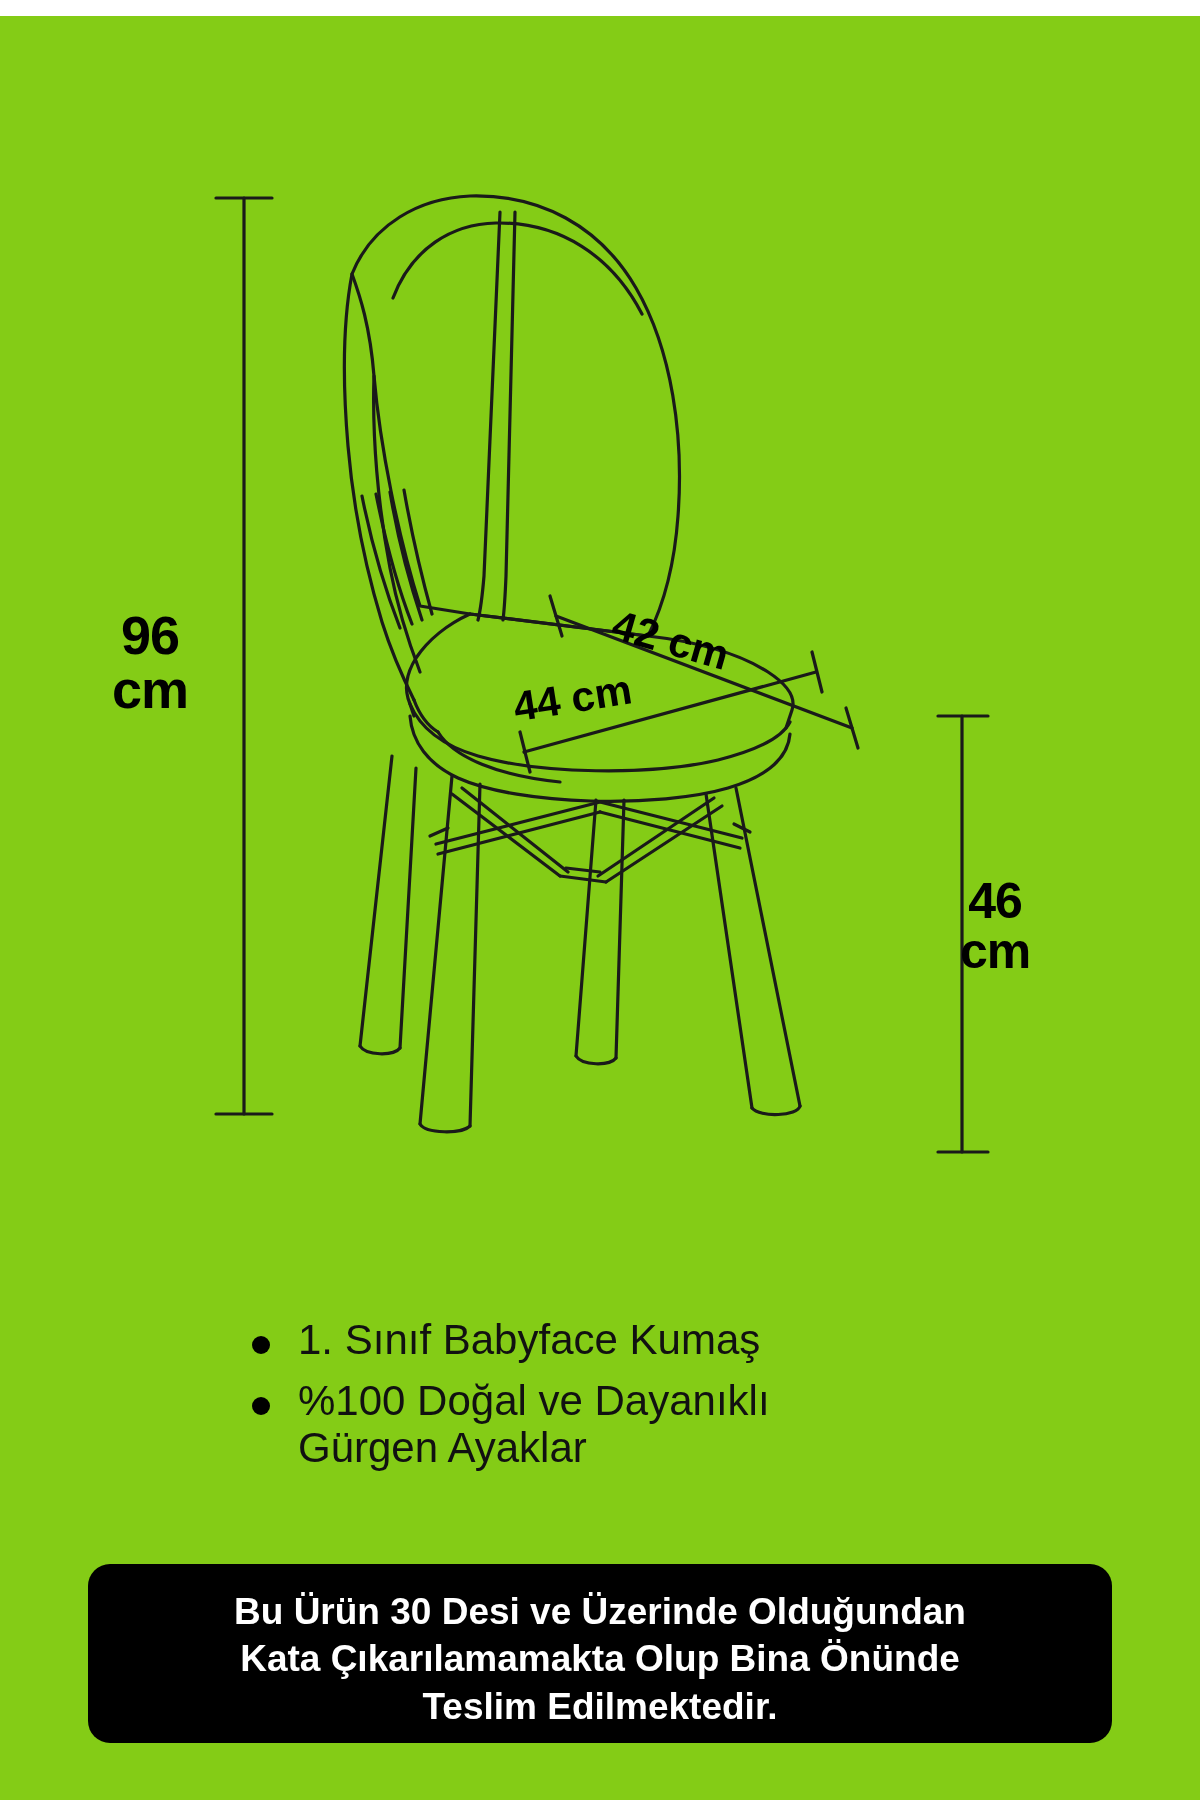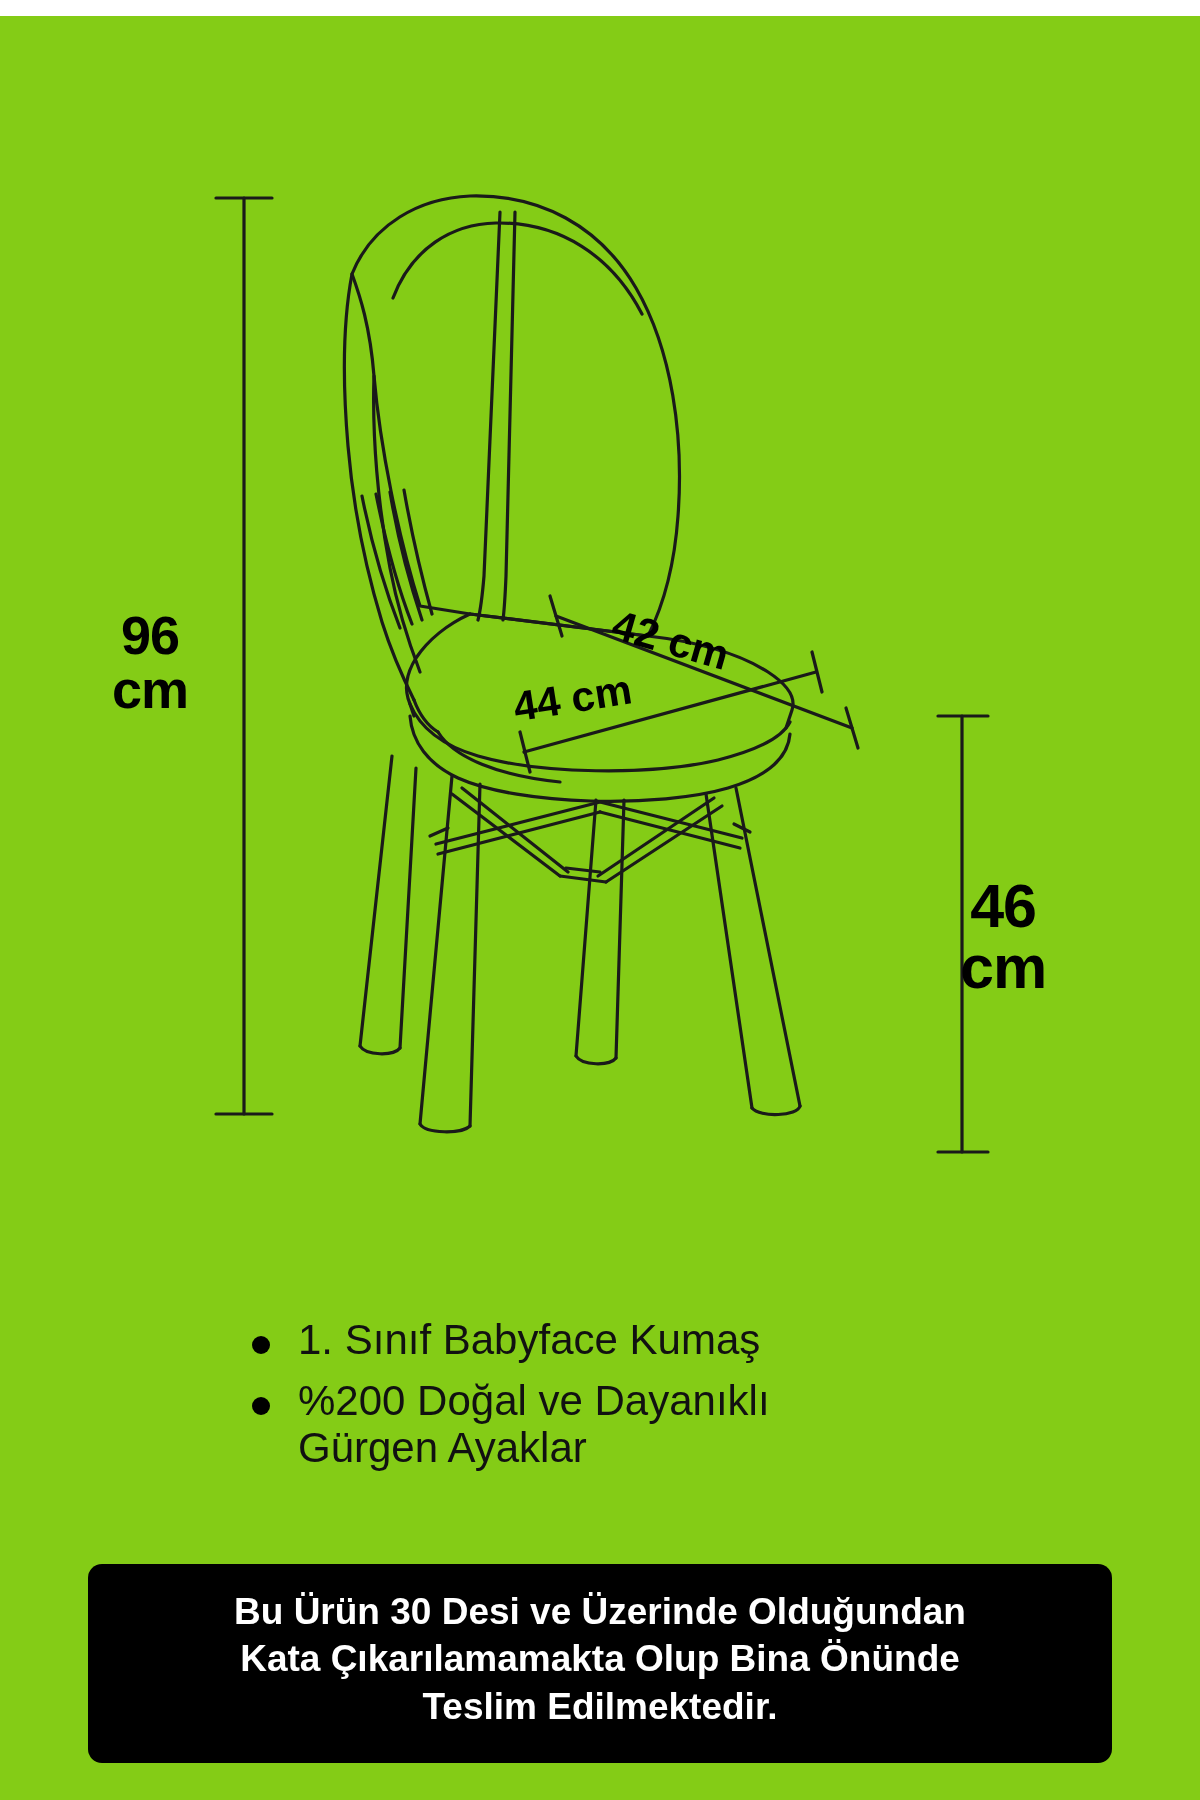--- a/index.html
+++ b/index.html
@@ -49,21 +49,21 @@
   }
   #dim-height-label {
     left: 112px;
     top: 592px;
     font-size: 54px;
     letter-spacing: -1px;
   }
   #dim-seatdepth-label {
     left: 960px;
     top: 860px;
-    font-size: 61px;
+    font-size: 50px;
     letter-spacing: -1px;
   }
   .dim-inline {
     position: absolute;
     font-family: "Liberation Sans", sans-serif;
     font-weight: 700;
     font-size: 42px;
     color: #000000;
     white-space: nowrap;
   }
@@ -112,22 +112,22 @@
     max-width: 700px;
   }
 
   
   .notice {
     position: absolute;
     left: 88px;
     top: 1548px;
     width: 1024px;
     background: #000000;
-    border-radius: 14px;
-    padding: 24px 30px 33px 30px;
+    border-radius: 22px;
+    padding: 24px 30px 13px 30px;
     box-sizing: border-box;
   }
   .notice-text {
     color: #ffffff;
     font-family: "Liberation Sans", sans-serif;
     font-size: 37px;
     font-weight: 700;
     line-height: 1.28;
     text-align: center;
     white-space: pre-line;
@@ -270,21 +270,21 @@
     <div class="dim-inline" id="dim-seatfront-label">44 cm</div>
   </div>
 
   <div class="features">
     <div class="feature-row">
       <span class="bullet"></span>
       <span class="feature-text">1. Sınıf Babyface Kumaş</span>
     </div>
     <div class="feature-row">
       <span class="bullet"></span>
-      <span class="feature-text">%200 Doğal ve Dayanıklı
+      <span class="feature-text">%100 Doğal ve Dayanıklı
 Gürgen Ayaklar</span>
     </div>
   </div>
 
   <div class="notice">
     <div class="notice-text">Bu Ürün 30 Desi ve Üzerinde Olduğundan
 Kata Çıkarılamamakta Olup Bina Önünde
 Teslim Edilmektedir.</div>
   </div>
 

